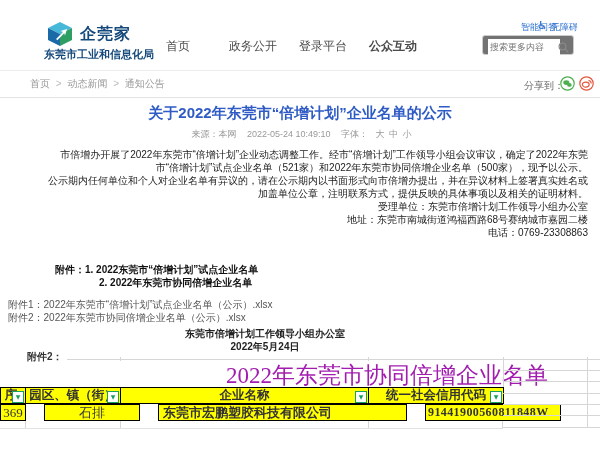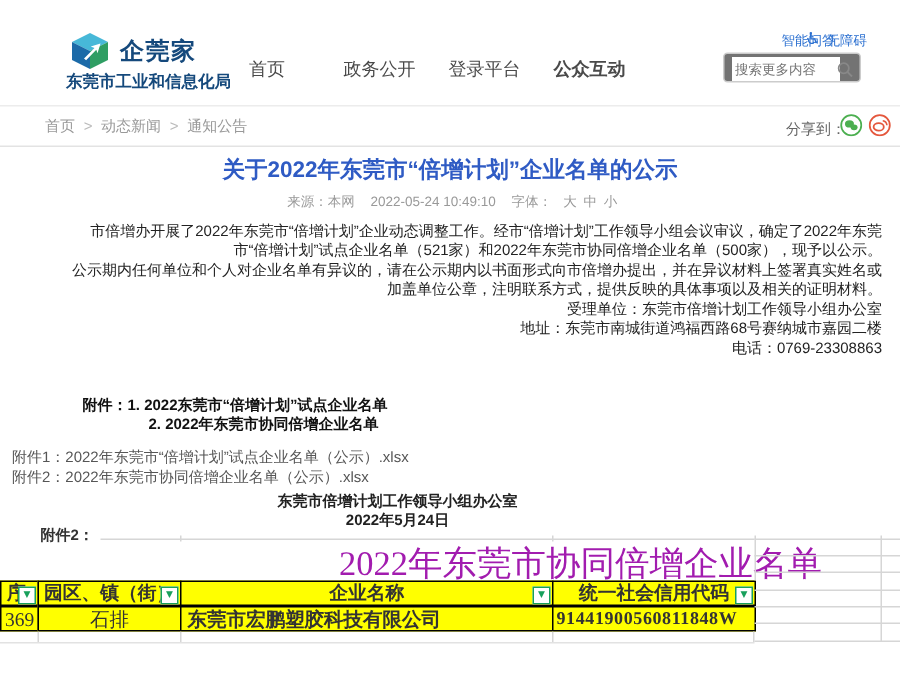--- a/index.html
+++ b/index.html
@@ -35,21 +35,21 @@
   .att-link{left:8px;font-size:10px;color:#555;cursor:pointer;}
   .sig{left:145px;width:240px;text-align:center;font-size:10px;font-weight:bold;color:#222;}
   .partial-att{top:350px;left:27px;font-size:10px;font-weight:bold;color:#333;z-index:6;}
   
   .sheet{top:357px;left:0;width:600px;height:93px;background:#fff;z-index:5;
          font-family:"Liberation Serif","DejaVu Serif",serif;}
   .sheet .faint{background:#d6d6d6;position:absolute;}
   .sheet-title{position:absolute;top:3px;left:0;width:503px;text-align:right;font-size:23px;color:#a21caf;margin-left:45px;}
   .srow{position:absolute;left:0;display:flex;}
   .hrow{top:30px;}
-  .drow{top:47px;}
+  .drow{top:47px;gap:19px;}
   .cell{box-sizing:border-box;border:1px solid #000;background:#ffff00;height:17px;position:relative;
         display:flex;align-items:center;overflow:hidden;}
   .cell + .cell{margin-left:-1px;}
   .c0{width:26px;}.c1{width:96px;}.c2{width:249px;}.c3{width:136px;}
   .hcell{font-weight:bold;font-size:12.5px;justify-content:center;}
   .dcell{font-size:13px;}
   .ctr{justify-content:center;}
   .lft{justify-content:flex-start;padding-left:4px;}
   .company{font-weight:bold;font-size:13px;}
   .code{font-size:12px;letter-spacing:0.4px;padding-left:2px;font-weight:bold;}

